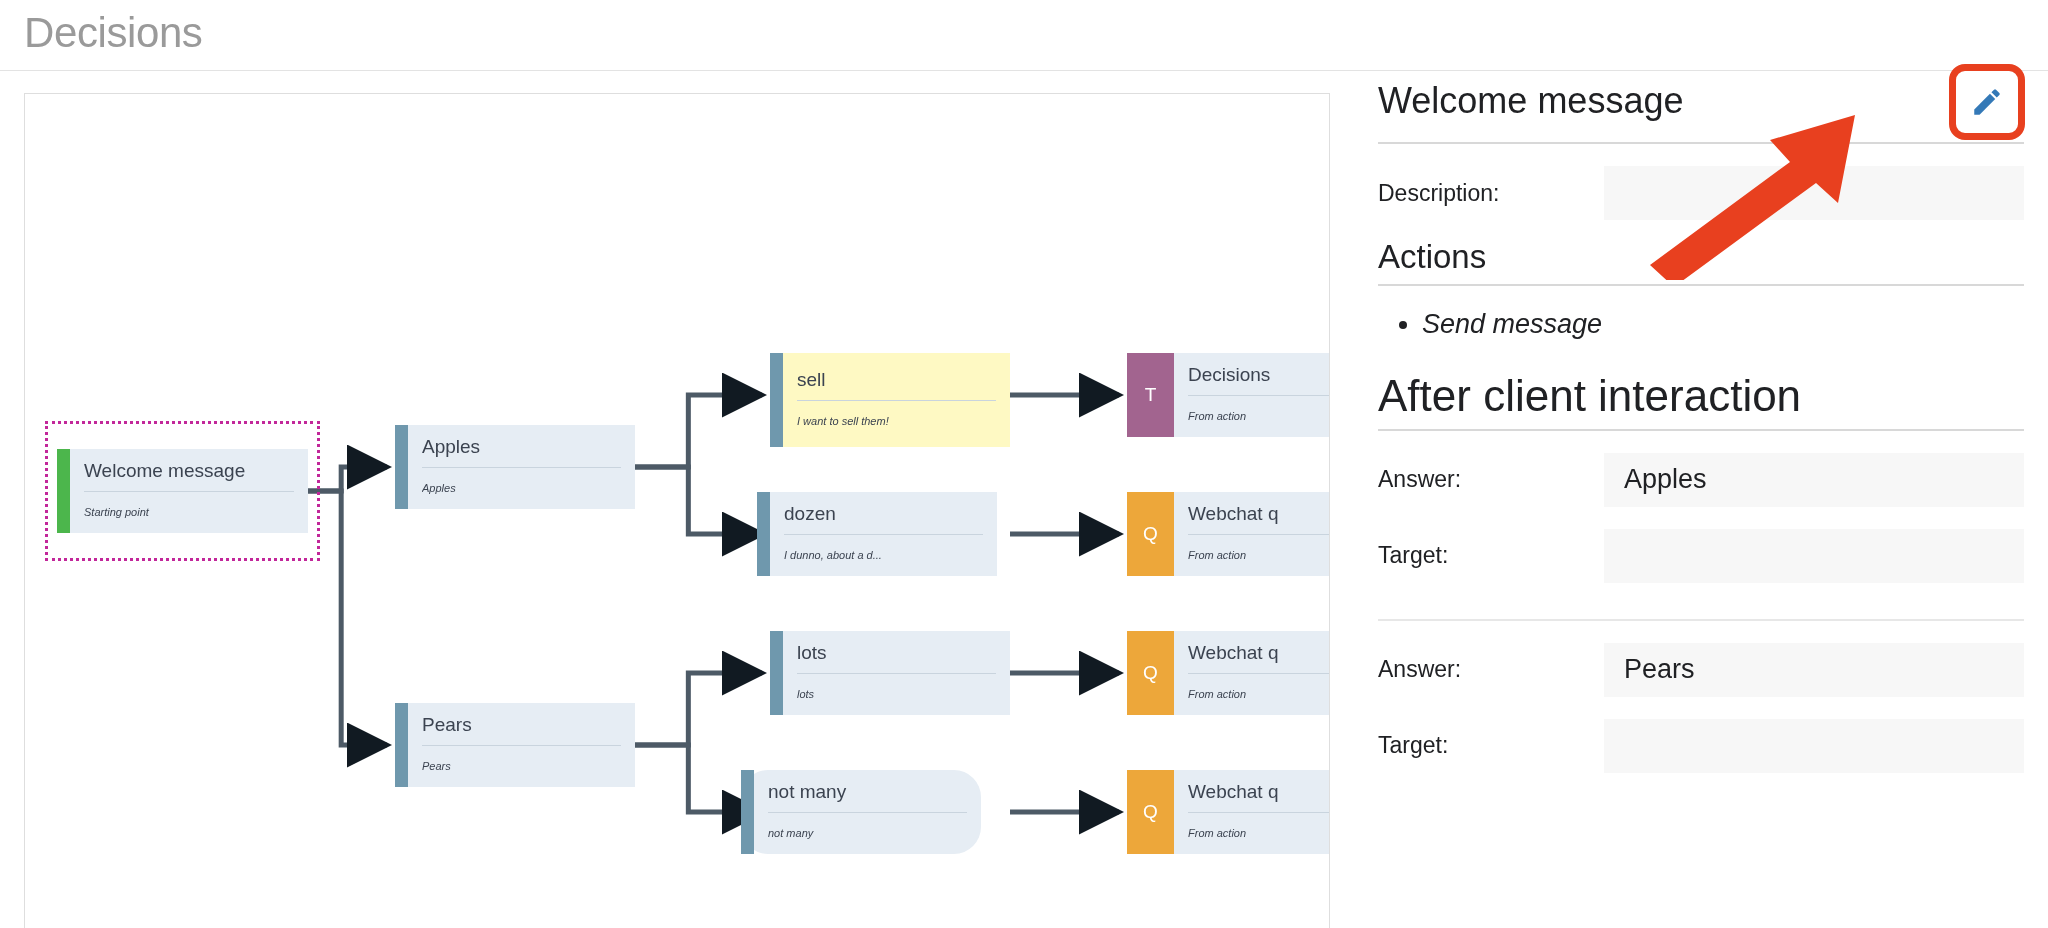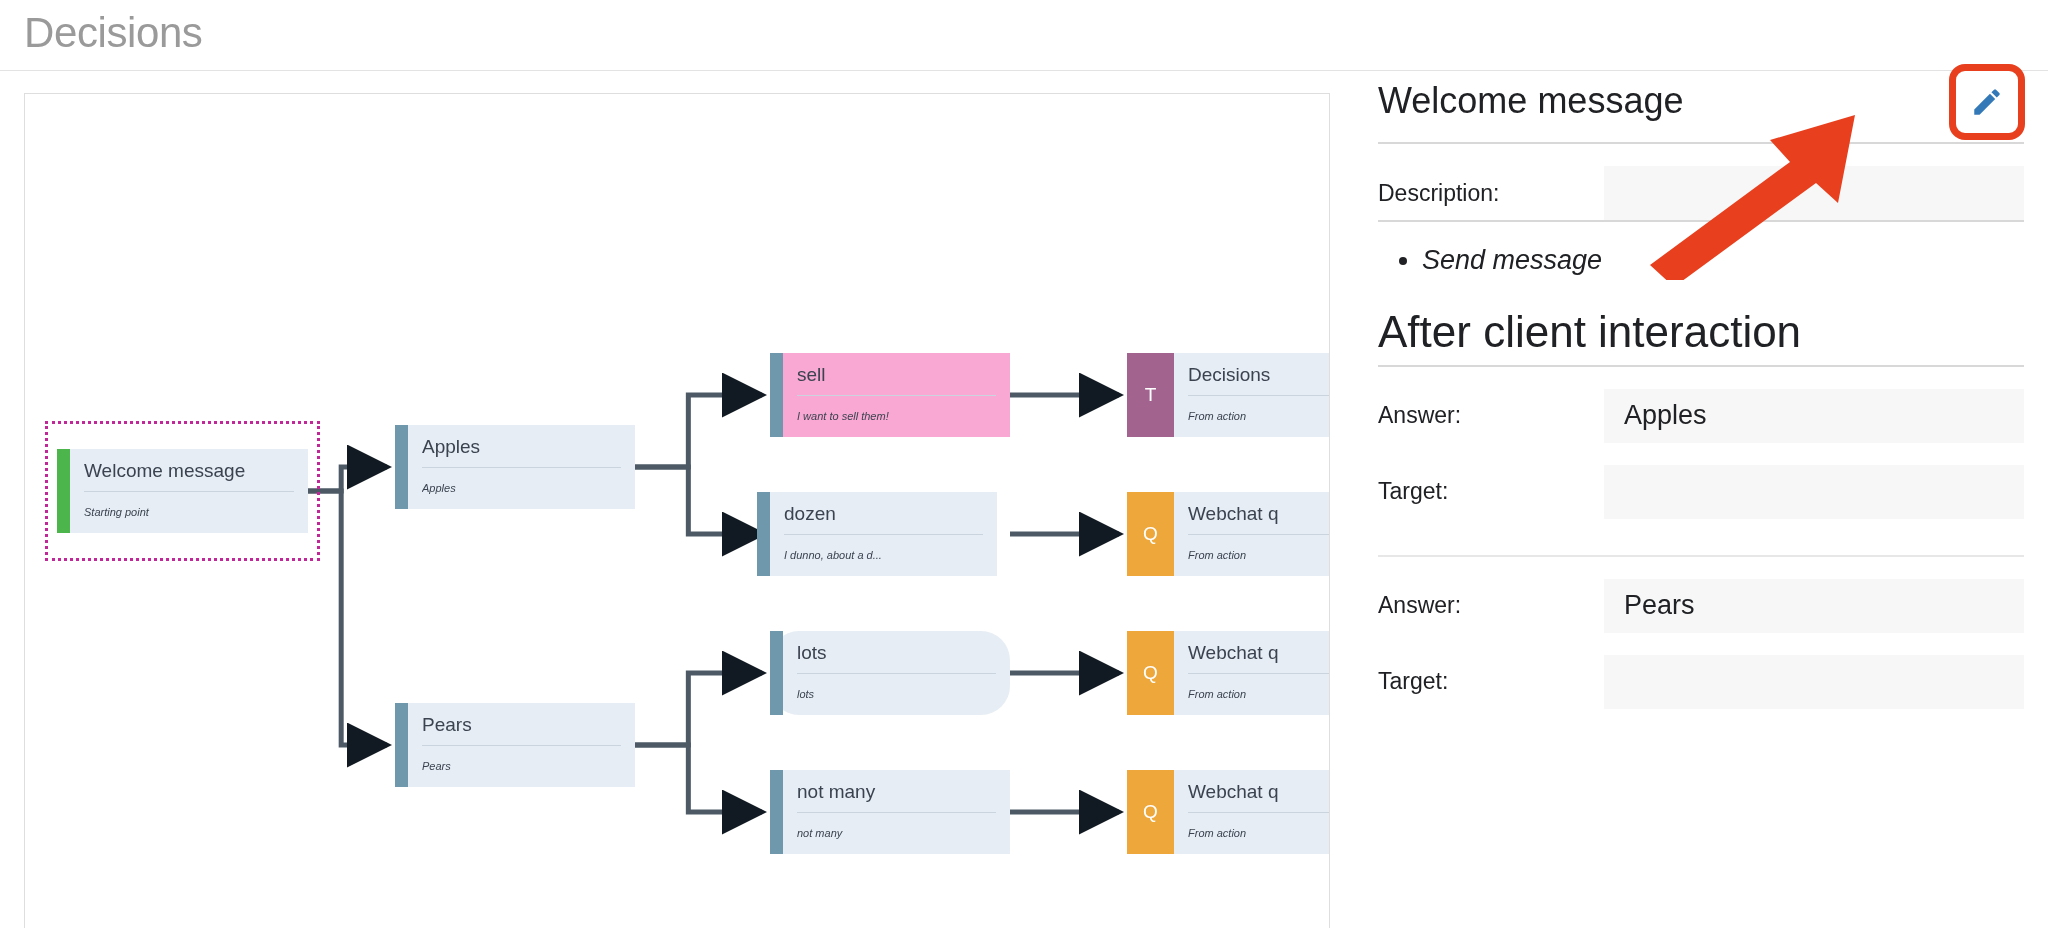--- a/index.html
+++ b/index.html
@@ -206,45 +206,45 @@
           </div>
         </div>
         <div class="node" style="left: 370px; top: 609px; width: 240px; height: 84px; background: rgb(230, 237, 244);">
           <div class="bar" style="background: rgb(111, 152, 173);"></div>
           <div class="body">
             <div class="ntitle">Pears</div>
             <div class="nsep"></div>
             <div class="nsub">Pears</div>
           </div>
         </div>
-        <div class="node" style="left: 745px; top: 259px; width: 240px; height: 84px; background: #f9a8d4;">
+        <div class="node" style="left: 745px; top: 259px; width: 240px; height: 94px; background: #fef9c3;">
           <div class="bar" style="background: rgb(111, 152, 173);"></div>
           <div class="body">
             <div class="ntitle">sell</div>
             <div class="nsep"></div>
             <div class="nsub">I want to sell them!</div>
           </div>
         </div>
         <div class="node" style="left: 732px; top: 398px; width: 240px; height: 84px; background: rgb(230, 237, 244);">
           <div class="bar" style="background: rgb(111, 152, 173);"></div>
           <div class="body">
             <div class="ntitle">dozen</div>
             <div class="nsep"></div>
             <div class="nsub">I dunno, about a d...</div>
           </div>
         </div>
-        <div class="node" style="left: 745px; top: 537px; width: 240px; height: 84px; background: rgb(230, 237, 244); border-radius: 29px;">
+        <div class="node" style="left: 745px; top: 537px; width: 240px; height: 84px; background: rgb(230, 237, 244);">
           <div class="bar" style="background: rgb(111, 152, 173);"></div>
           <div class="body">
             <div class="ntitle">lots</div>
             <div class="nsep"></div>
             <div class="nsub">lots</div>
           </div>
         </div>
-        <div class="node" style="left: 745px; top: 676px; width: 240px; height: 84px; background: rgb(230, 237, 244);">
+        <div class="node" style="left: 716px; top: 676px; width: 240px; height: 84px; background: rgb(230, 237, 244); border-radius: 27px;">
           <div class="bar" style="background: rgb(111, 152, 173);"></div>
           <div class="body">
             <div class="ntitle">not many</div>
             <div class="nsep"></div>
             <div class="nsub">not many</div>
           </div>
         </div>
         <div class="node" style="left: 1102px; top: 259px; width: 260px; height: 84px; background: rgb(230, 237, 244);">
           <div class="badge" style="background: rgb(162, 100, 143);">T</div>
           <div class="body">
@@ -294,20 +294,21 @@
       <div class="edit-highlight"></div>
     </div>
 
     <div class="hr"></div>
 
     <div class="field-row">
       <div class="field-label">Description:</div>
       <div class="field-value"></div>
     </div>
 
+    <div class="section-head">Actions</div>
     <div class="hr"></div>
     <ul class="actions-list" id="actions-list">
         <li>Send message</li>
       </ul>
 
     <div class="section-head big">After client interaction</div>
     <div class="hr"></div>
 
     <div id="answers-area">
         <div class="field-row">

